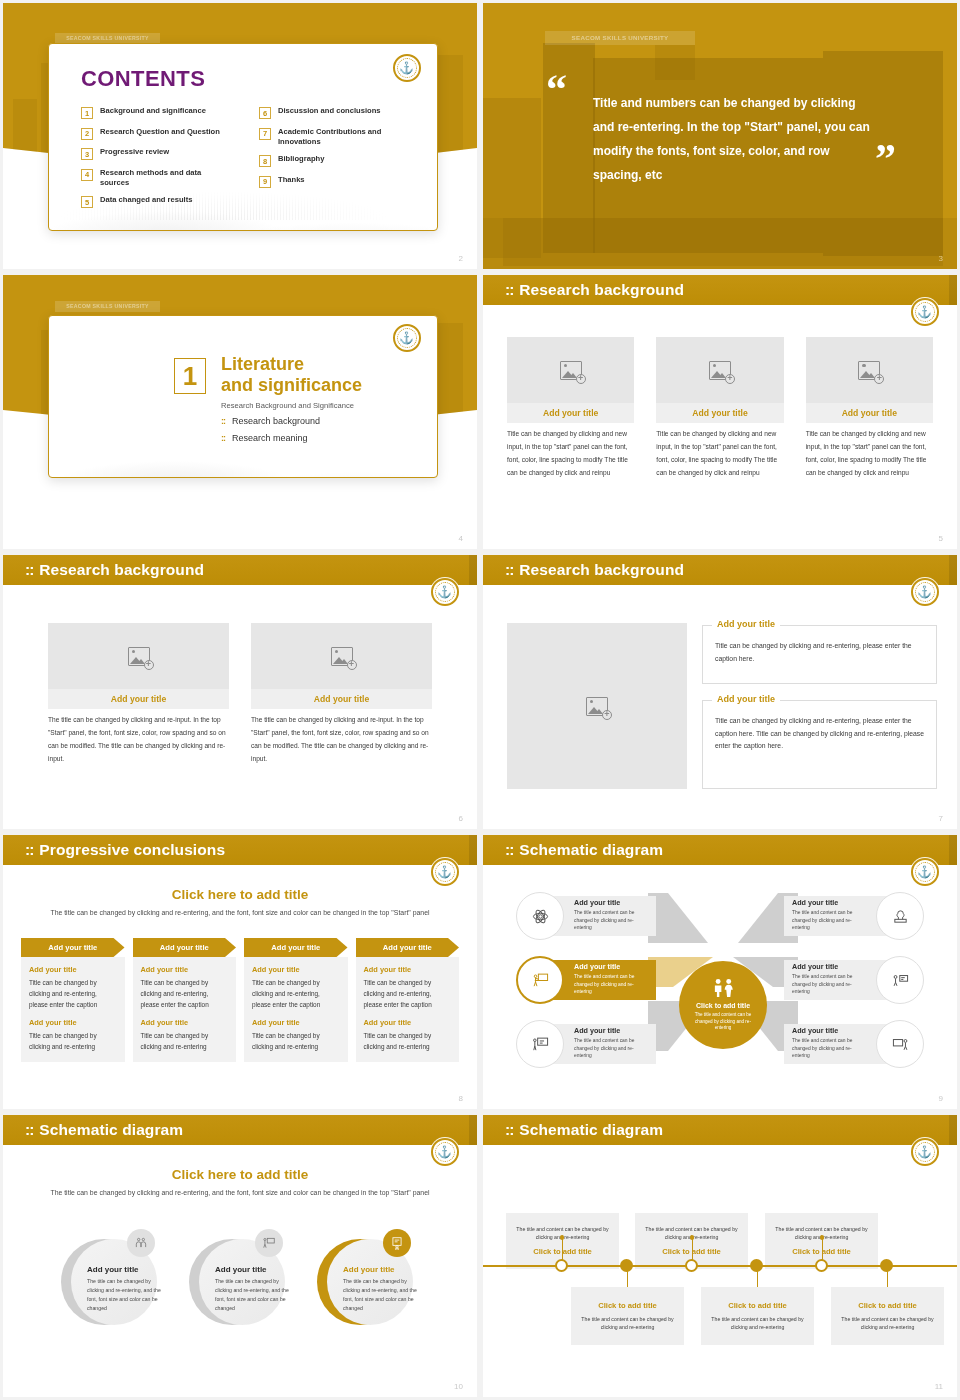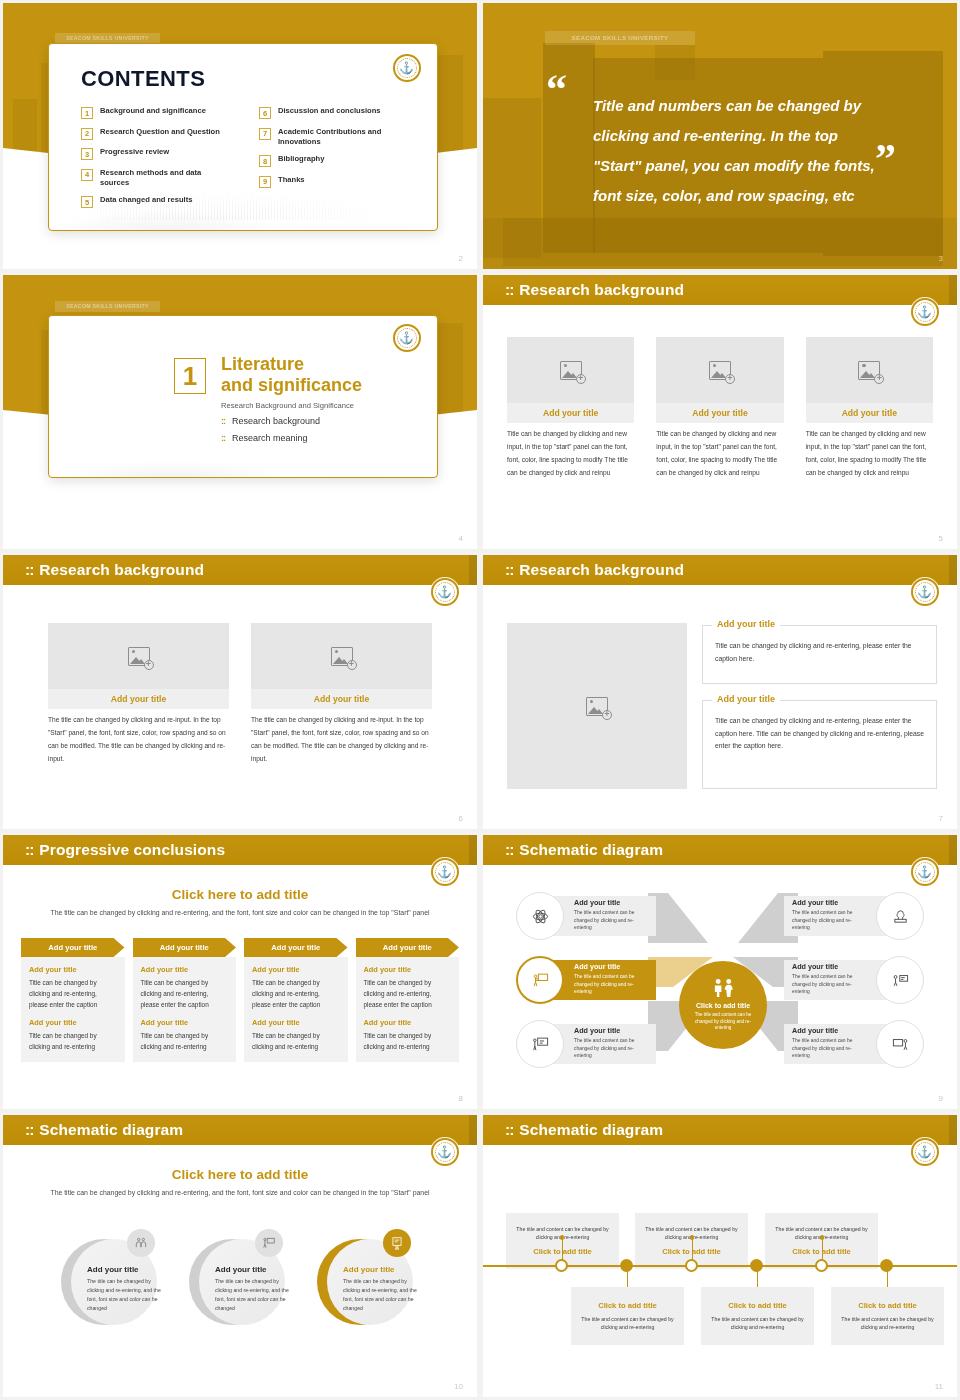--- a/index.html
+++ b/index.html
@@ -91,21 +91,21 @@
       radial-gradient(ellipse 200px 36px at 78% 120%, rgba(180,180,180,.20), transparent 70%);
   }
   .card .wave:after{
     content:""; position:absolute; left:0; right:0; bottom:10px; height:60px;
     background: repeating-linear-gradient(90deg, rgba(170,170,170,.16) 0 1px, transparent 1px 3px);
     -webkit-mask-image: radial-gradient(ellipse 230px 40px at 45% 100%, #000 10%, transparent 72%);
             mask-image: radial-gradient(ellipse 230px 40px at 45% 100%, #000 10%, transparent 72%);
   }
   .contents-title {
     position:absolute; left:32px; top:22px;
-    color:#0f172a; font-size:22px; font-weight:bold; letter-spacing:.4px;
+    color:#701a75; font-size:22px; font-weight:bold; letter-spacing:.4px;
   }
   .toc { position:absolute; left:32px; top:62px; width:340px;
          display:grid; grid-template-columns: 178px 165px; column-gap:0; }
   .toc-col { display:flex; flex-direction:column; gap:7.5px; }
   .toc-item { display:flex; align-items:flex-start; gap:7px; }
   .toc-num {
     flex:0 0 auto; width:12px; height:12px; border:1px solid #d3aa3c;
     color:#c49410; font-size:7.5px; font-weight:bold;
     display:flex; align-items:center; justify-content:center; margin-top:1px;
   }
@@ -113,21 +113,21 @@
 
   
   .photo-slide { background:#c49410; position:absolute; inset:0; overflow:hidden; }
   .photo-slide .bldg { position:absolute; background: rgba(138,101,4,.40); }
   .qmark {
     position:absolute; color:#ffffff; font-weight:bold;
     font-family:"Liberation Serif", serif; line-height:.7;
   }
   .quote-text {
     position:absolute; left:110px; top:88px; width:285px;
-    color:#ffffff; font-size:15px; font-weight:bold; line-height:2.0;font-style:italic;
+    color:#ffffff; font-size:12px; font-weight:bold; line-height:2.0;
   }
 
   
   .sec-card {
     position:absolute; left:45px; top:40px; width:390px; height:163px;
     background:#ffffff; border:1.2px solid #c49410; border-radius:4px;
     box-shadow: 0 3px 12px rgba(0,0,0,.13); overflow:hidden;
   }
   .sec-num {
     position:absolute; left:125px; top:42px; width:32px; height:36px;

